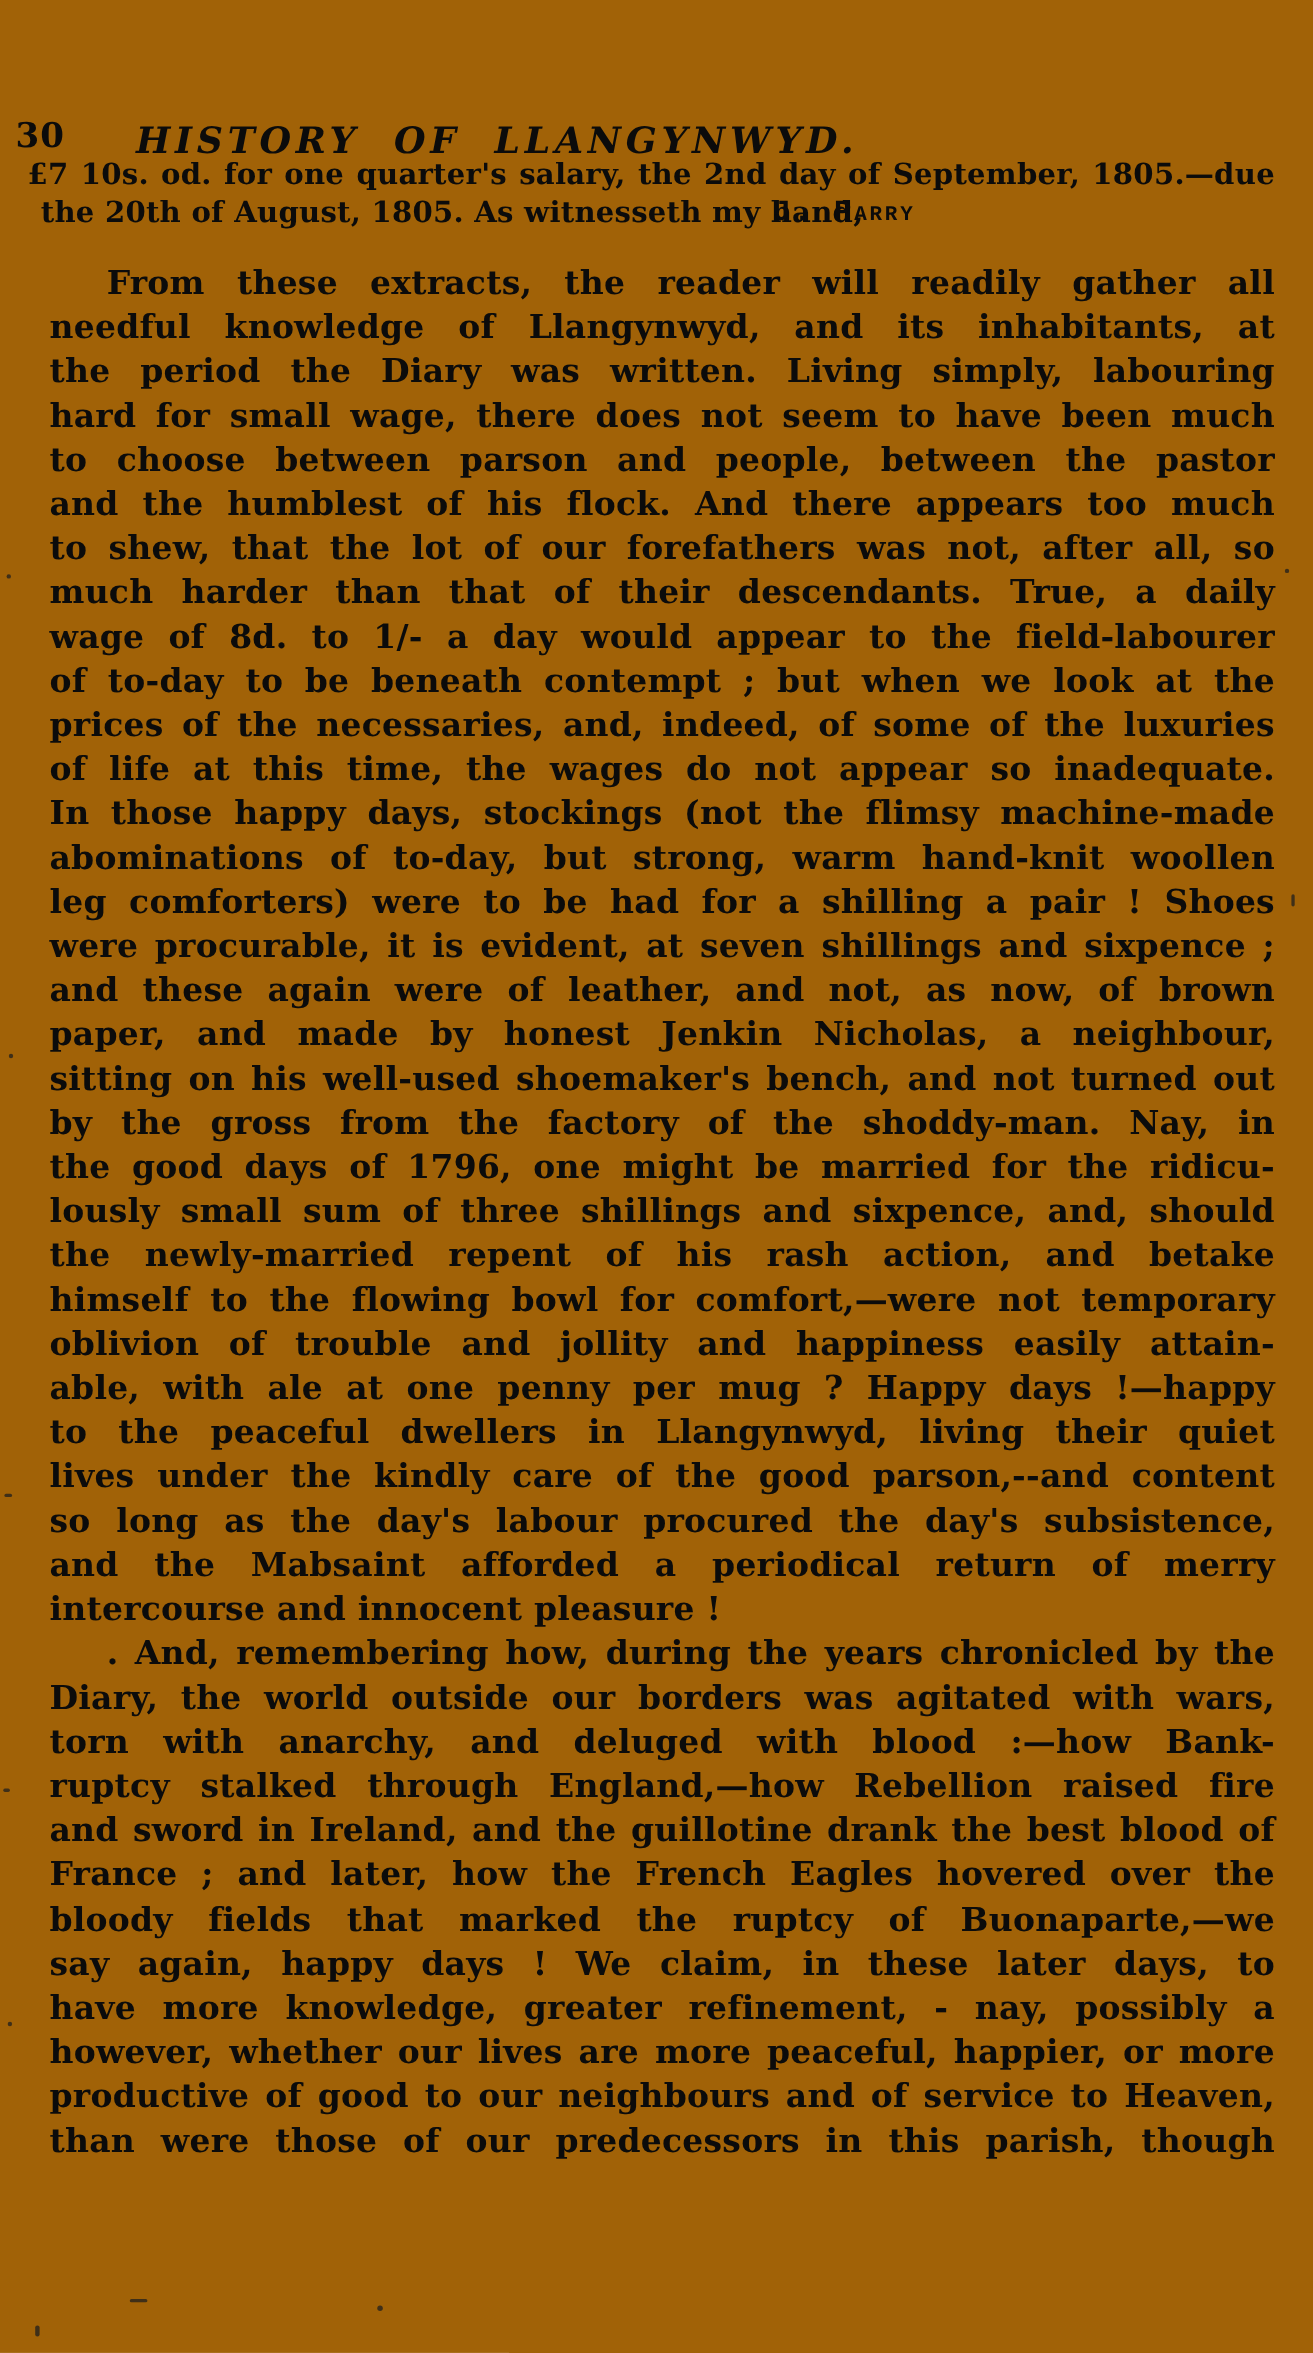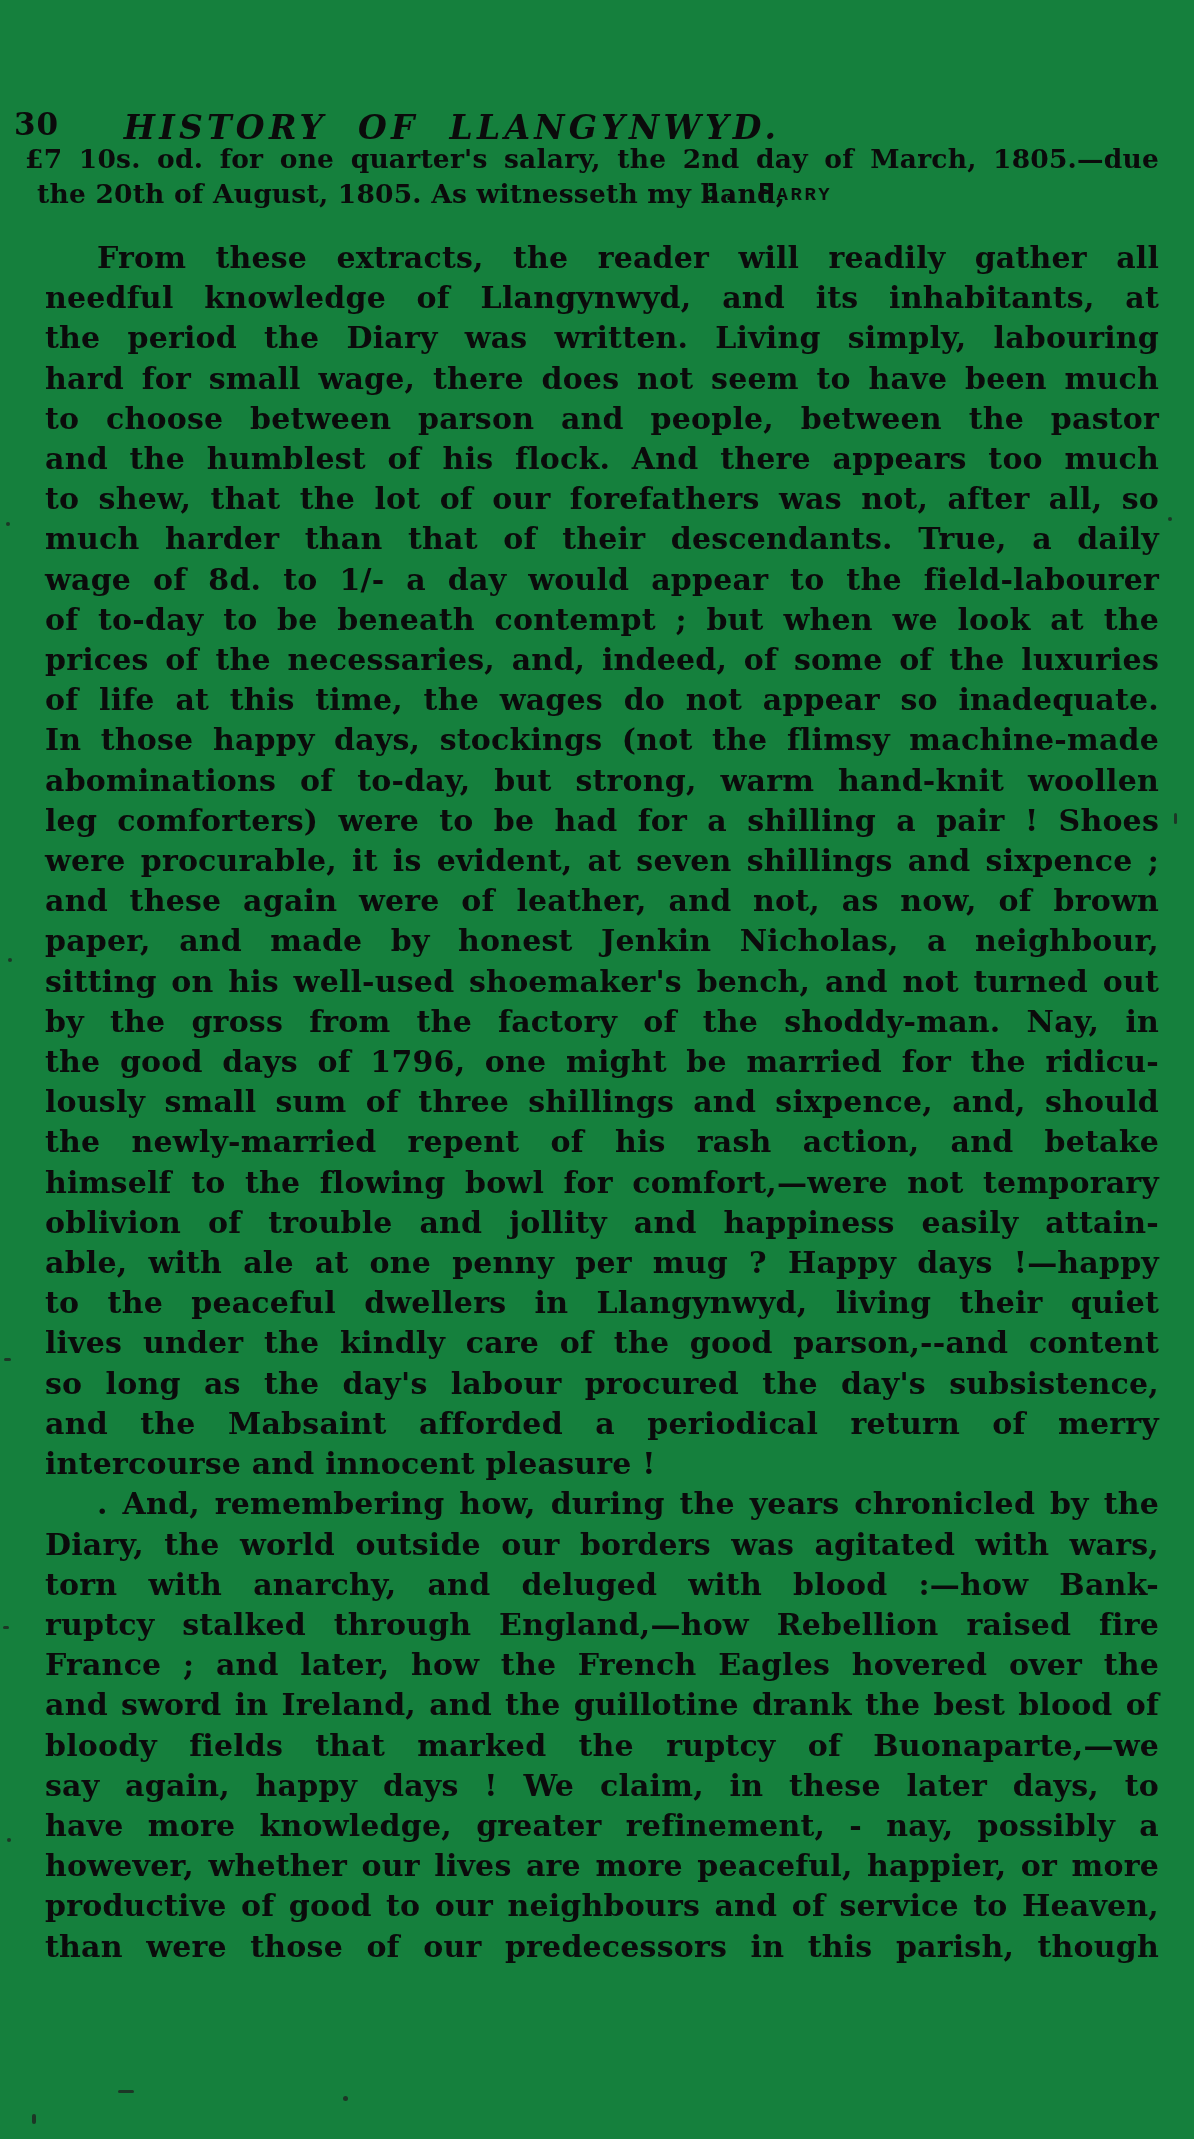--- a/index.html
+++ b/index.html
@@ -4,21 +4,21 @@
 <style>
   html, body { margin: 0; padding: 0; }
   body {
     width: 1194px; height: 2139px;
     background: #f6f5f1;
     font-family: "DejaVu Serif", "Liberation Serif", serif;
   }
   .page {
     position: relative;
     width: 1194px; height: 2139px;
-    background: #15803d;
+    background: #a16207;
     color: #0b0b0b;
     overflow: hidden;
   }
   .page-number {
     position: absolute;
     left: 14px; top: 106px;
     font-size: 31px; font-weight: 700;
     letter-spacing: 1px;
   }
   .page-title {
@@ -84,21 +84,21 @@
 </head>
 <body>
 
 <div class="page">
 
   <span class="page-number">30</span>
 
   <h1 class="page-title">HISTORY OF LLANGYNWYD.</h1>
 
   <section class="note">
-    <div class="note-line-1">£7 10s. od. for one quarter's salary, the 2nd day of March, 1805.—due</div>
+    <div class="note-line-1">£7 10s. od. for one quarter's salary, the 2nd day of September, 1805.—due</div>
     <div class="note-line-2">
       <span>the 20th of August, 1805.  As witnesseth my hand,</span>
       <span class="signature">J. Parry</span>
     </div>
   </section>
 
   <main class="body-text" id="body-text">
       <div class="paragraph">
         <div class="line first">From these extracts, the reader will readily gather all</div>
         <div class="line">needful knowledge of Llangynwyd, and its inhabitants, at</div>
@@ -130,22 +130,22 @@
         <div class="line">lives under the kindly care of the good parson,--and content</div>
         <div class="line">so long as the day's labour procured the day's subsistence,</div>
         <div class="line">and the Mabsaint afforded a periodical return of merry</div>
         <div class="line flush-last">intercourse and innocent pleasure !</div>
       </div>
       <div class="paragraph">
         <div class="line first">. And, remembering how, during the years chronicled by the</div>
         <div class="line">Diary, the world outside our borders was agitated with wars,</div>
         <div class="line">torn with anarchy, and deluged with blood :—how Bank-</div>
         <div class="line">ruptcy stalked through England,—how Rebellion raised fire</div>
+        <div class="line">and sword in Ireland, and the guillotine drank the best blood of</div>
         <div class="line">France ; and later, how the French Eagles hovered over the</div>
-        <div class="line">and sword in Ireland, and the guillotine drank the best blood of</div>
         <div class="line">bloody fields that marked the ruptcy of Buonaparte,—we</div>
         <div class="line">say again, happy days !  We claim, in these later days, to</div>
         <div class="line">have more knowledge, greater refinement, - nay, possibly a</div>
         <div class="line">however, whether our lives are more peaceful, happier, or more</div>
         <div class="line">productive of good to our neighbours and of service to Heaven,</div>
         <div class="line">than were those of our predecessors in this parish, though</div>
       </div>
     </main>
 
   <div>

